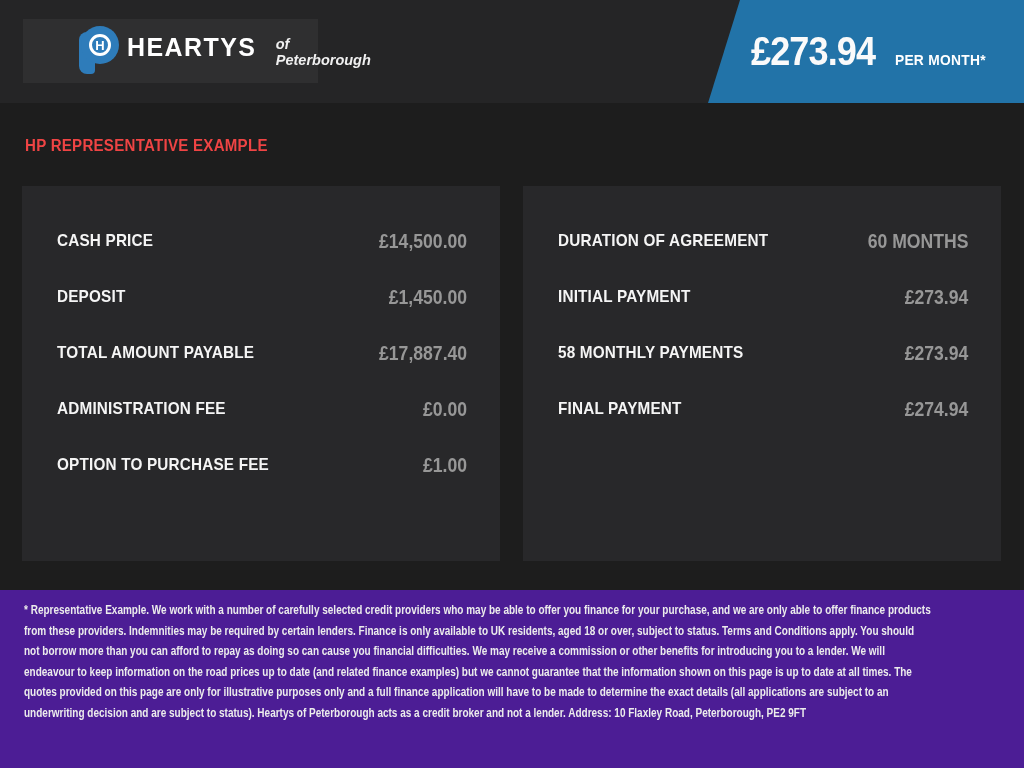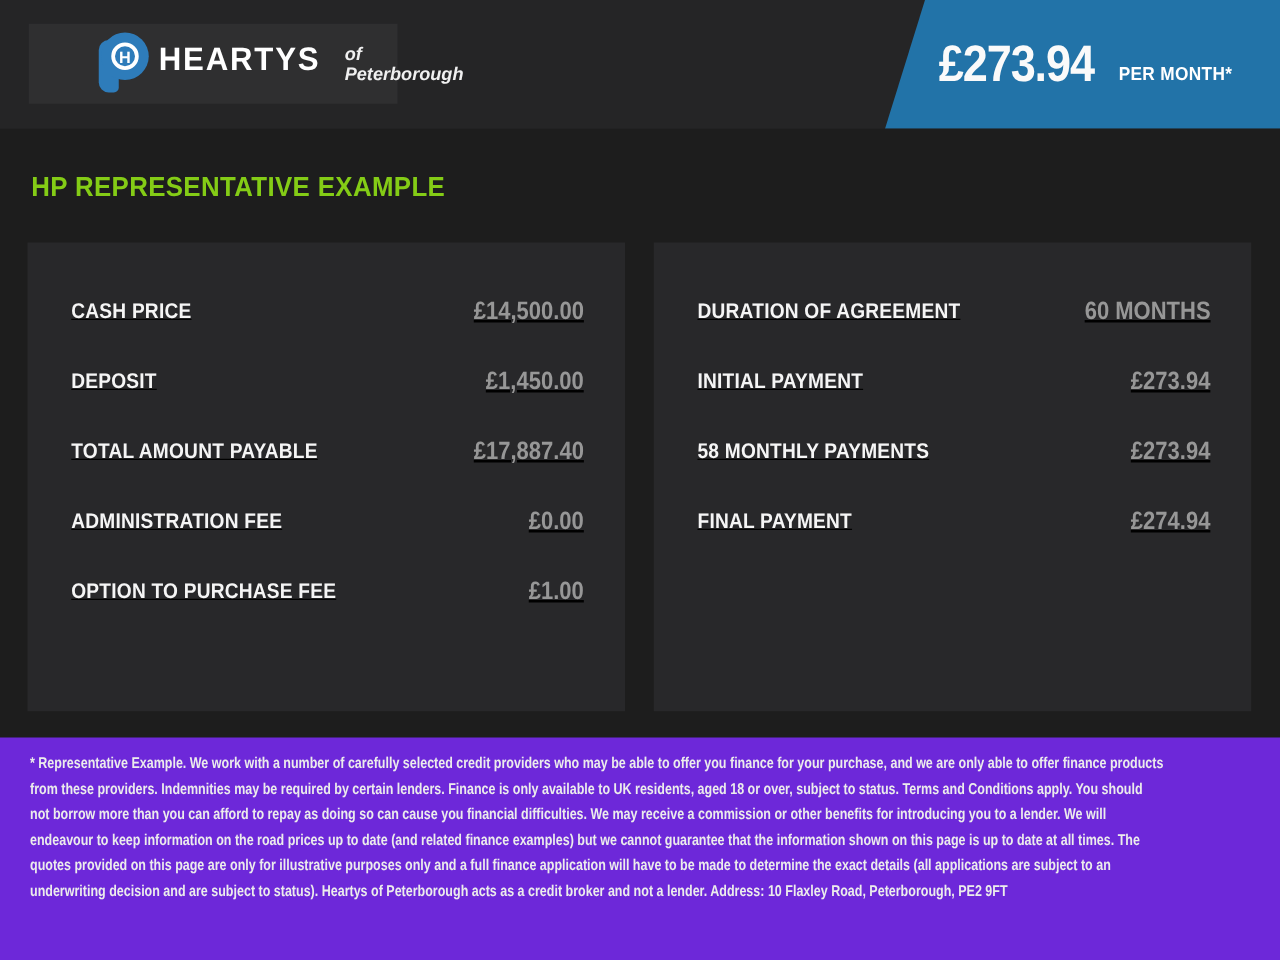--- a/index.html
+++ b/index.html
@@ -59,46 +59,46 @@
   }
   .price-period {
     color:#ffffff; font-size:15px; font-weight:bold; letter-spacing:0.3px;
     margin-left:12px; margin-top:16px;
     transform:scaleX(0.92); transform-origin:100% 50%; white-space:nowrap;
   }
 
   
   .main { height:487px; background:#1d1d1d; }
   .main-title {
-    padding:34px 0 0 25px; color:#84cc16; font-size:22px; font-weight:bold;
+    padding:34px 0 0 25px; color:#ef4444; font-size:16px; font-weight:bold;
     letter-spacing:0.3px; transform-origin:0 50%;
   }
   .main-title span { display:inline-block; transform:scaleX(0.94); transform-origin:0 50%; }
 
   .panels { display:flex; gap:23px; padding:31px 23px 0 22px; }
   .panel {
-    width:478px; height:375px; background:#28282a; padding:27px 33px 0 35px;text-decoration:underline;
+    width:478px; height:375px; background:#28282a; padding:27px 33px 0 35px;
   }
   .frow {
     height:56px; display:flex; align-items:center; justify-content:space-between;
   }
   .frow-label {
     color:#f5f5f5; font-size:17px; font-weight:bold; letter-spacing:0.2px;
     white-space:nowrap; display:inline-block;
     transform:scaleX(0.9); transform-origin:0 50%;
   }
   .frow-value {
     color:var(--value-gray); font-size:20px; font-weight:bold;
     white-space:nowrap; display:inline-block;
     transform:scaleX(0.88); transform-origin:100% 50%;
   }
 
   
   .footer {
-    height:178px; background:#6d28d9; padding:10px 92px 0 24px;
+    height:178px; background:#4c1d95; padding:10px 92px 0 24px;
   }
   .footer-text {
     color:#ececec; font-size:12.5px; font-weight:bold; line-height:20.5px;
     width:125%; transform:scaleX(0.8); transform-origin:0 0;
   }
 </style>
 </head>
 <body>
 
 <div class="header">

